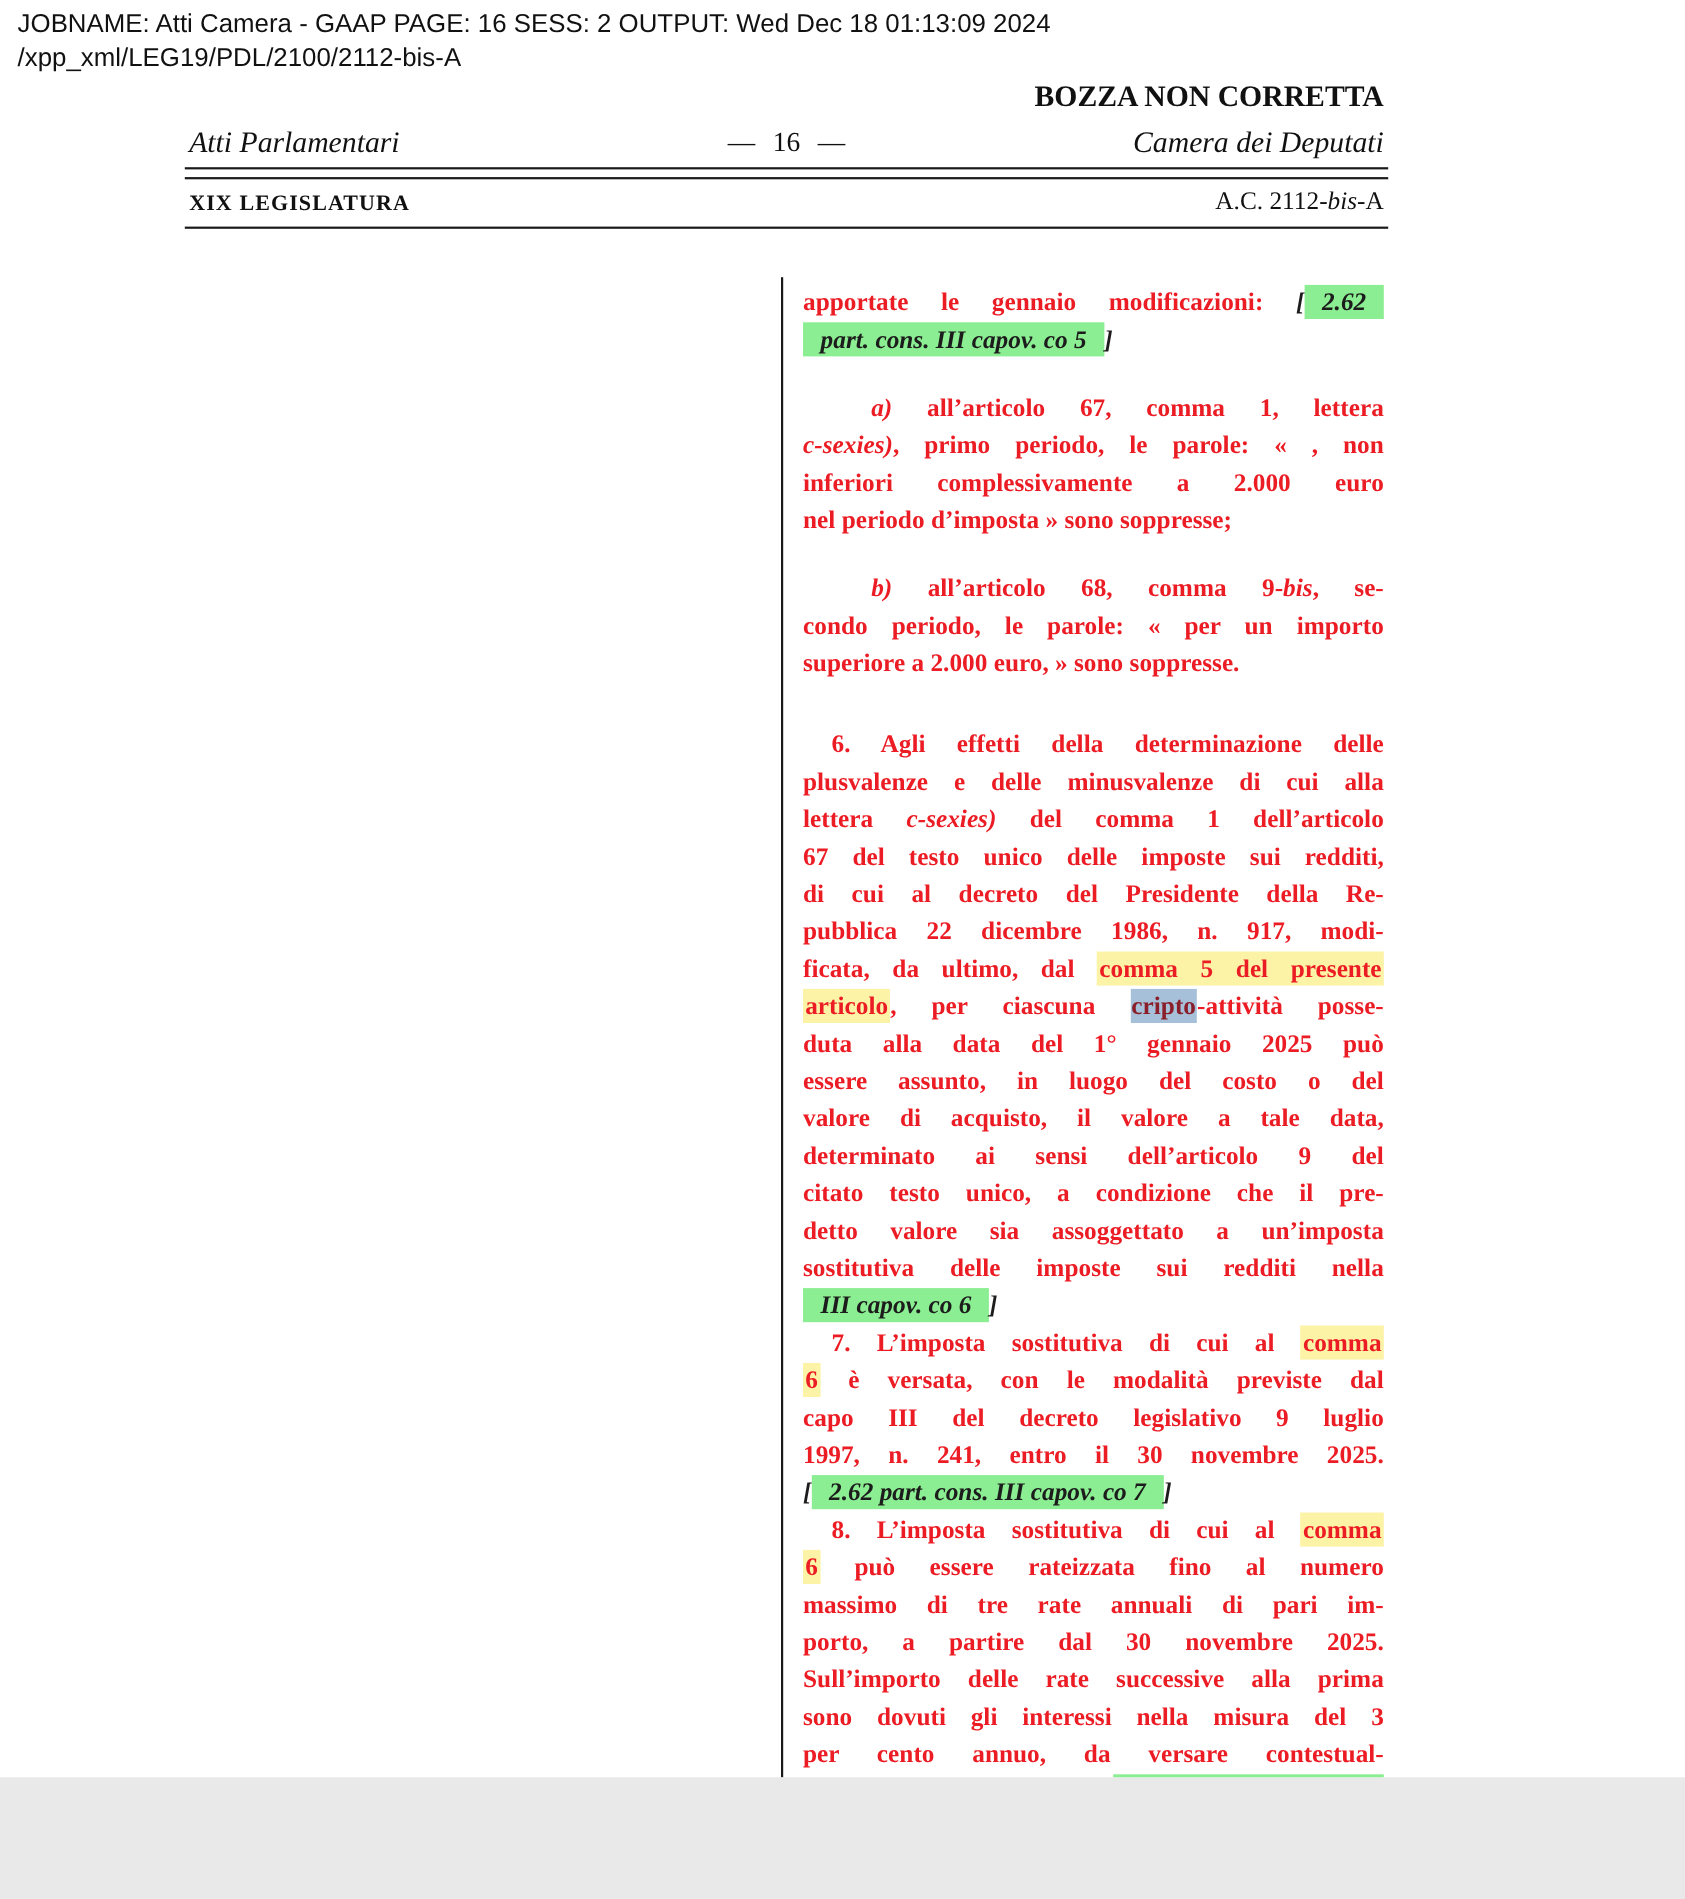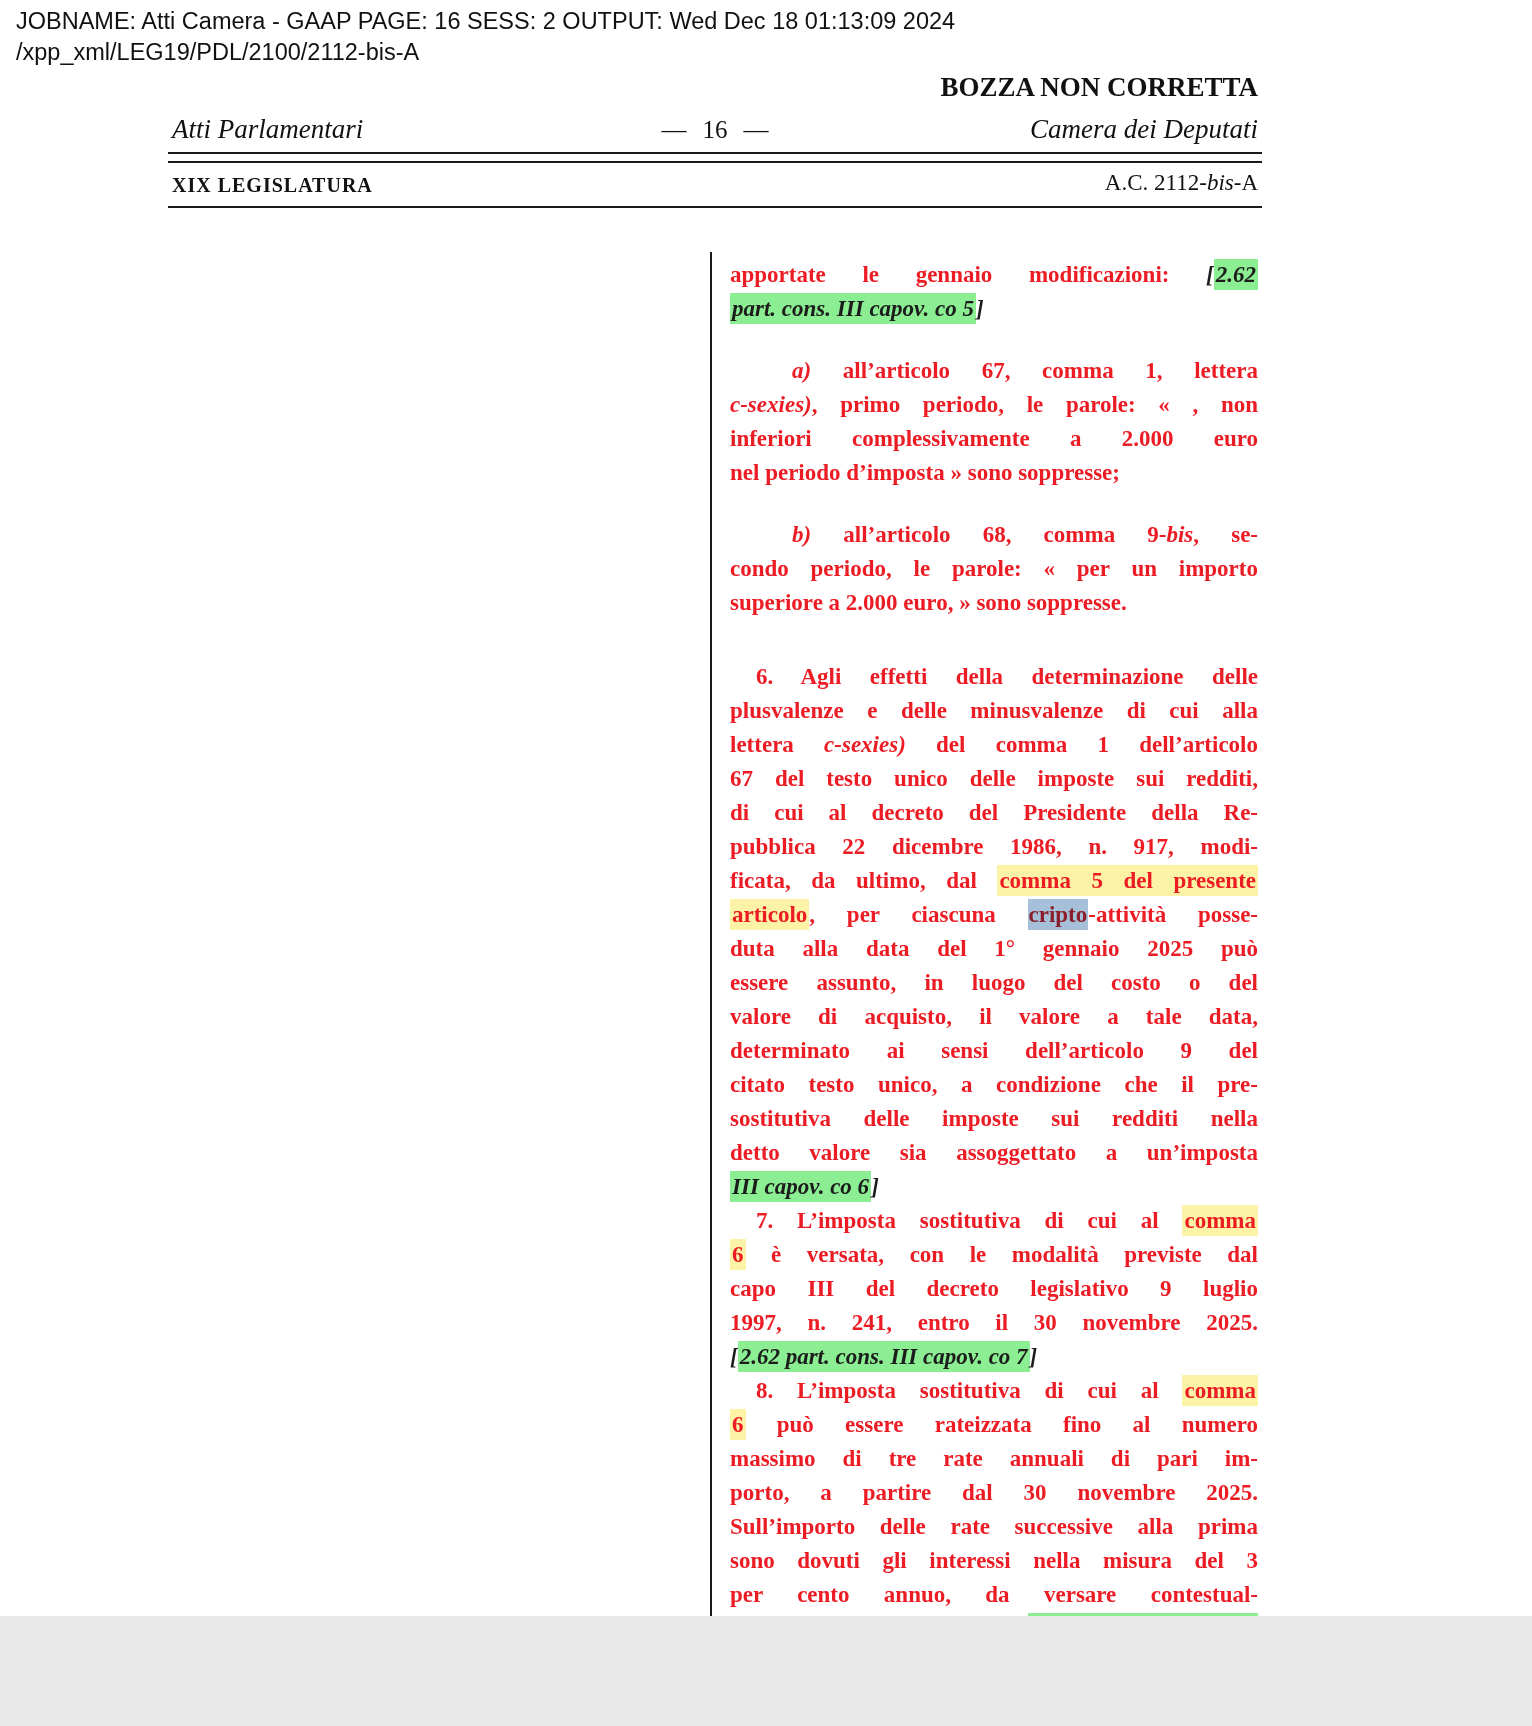--- a/index.html
+++ b/index.html
@@ -70,21 +70,21 @@
     font-size:0;line-height:0;vertical-align:top;
   }
   .line.last{text-align:left;}
   .line.last::after{content:none;}
   .run-r{}
   .run-ri{font-style:italic;}
   .run-k{color:var(--text-black,#1c1c1c);font-style:italic;}
   .run-g{
     color:var(--text-black,#1c1c1c);font-style:italic;
     background:var(--highlight-green,#8bee92);
-    padding:3px 2px;
+    padding:3px 16px;
   }
   .run-y{
     background:var(--highlight-yellow,#fcf3a6);
     padding:3px 2px;
   }
   .run-bl{
     background:var(--highlight-blue,#a5c0d8);
     color:var(--blue-text-red,#8a1f2b);
     padding:3px 1px;
   }
@@ -141,22 +141,22 @@
         <div class="line"><span class="run-r">67 del testo unico delle imposte sui redditi,</span></div>
         <div class="line"><span class="run-r">di cui al decreto del Presidente della Re-</span></div>
         <div class="line"><span class="run-r">pubblica 22 dicembre 1986, n. 917, modi-</span></div>
         <div class="line"><span class="run-r">ficata, da ultimo, dal </span><span class="run-y">comma 5 del presente</span></div>
         <div class="line"><span class="run-y">articolo</span><span class="run-r">, per ciascuna </span><span class="run-bl">cripto</span><span class="run-r">-attività posse-</span></div>
         <div class="line"><span class="run-r">duta alla data del 1° gennaio 2025 può</span></div>
         <div class="line"><span class="run-r">essere assunto, in luogo del costo o del</span></div>
         <div class="line"><span class="run-r">valore di acquisto, il valore a tale data,</span></div>
         <div class="line"><span class="run-r">determinato ai sensi dell’articolo 9 del</span></div>
         <div class="line"><span class="run-r">citato testo unico, a condizione che il pre-</span></div>
+        <div class="line"><span class="run-r">detto valore sia assoggettato a un’imposta</span></div>
         <div class="line"><span class="run-r">sostitutiva delle imposte sui redditi nella</span></div>
-        <div class="line"><span class="run-r">detto valore sia assoggettato a un’imposta</span></div>
         <div class="line last"><span class="run-g">III capov. co 6</span><span class="run-k">]</span></div>
       </div>
       <div class="para">
         <div class="line" style="padding-left: 26px;"><span class="run-r">7. L’imposta sostitutiva di cui al </span><span class="run-y">comma</span></div>
         <div class="line"><span class="run-y">6</span><span class="run-r"> è versata, con le modalità previste dal</span></div>
         <div class="line"><span class="run-r">capo III del decreto legislativo 9 luglio</span></div>
         <div class="line"><span class="run-r">1997, n. 241, entro il 30 novembre 2025.</span></div>
         <div class="line last"><span class="run-k">[</span><span class="run-g">2.62 part. cons. III capov. co 7</span><span class="run-k">]</span></div>
       </div>
       <div class="para">

